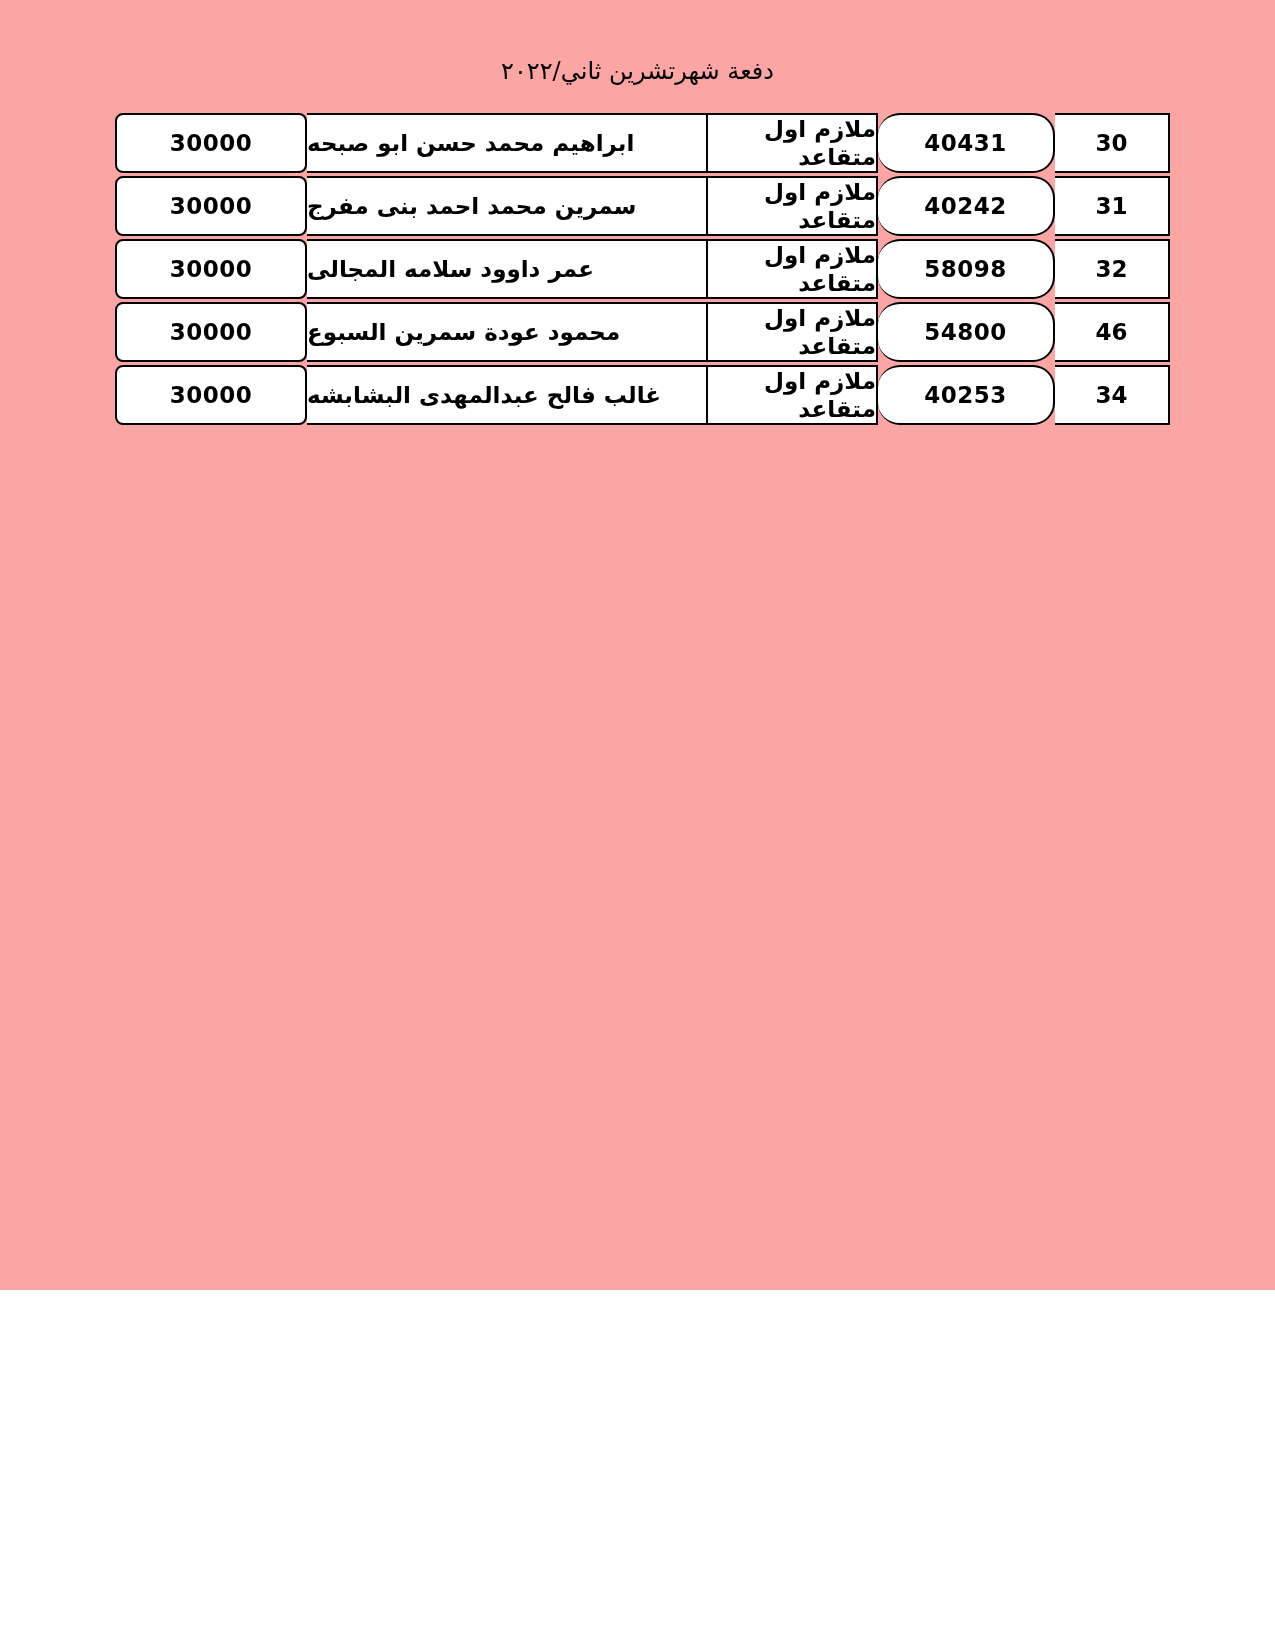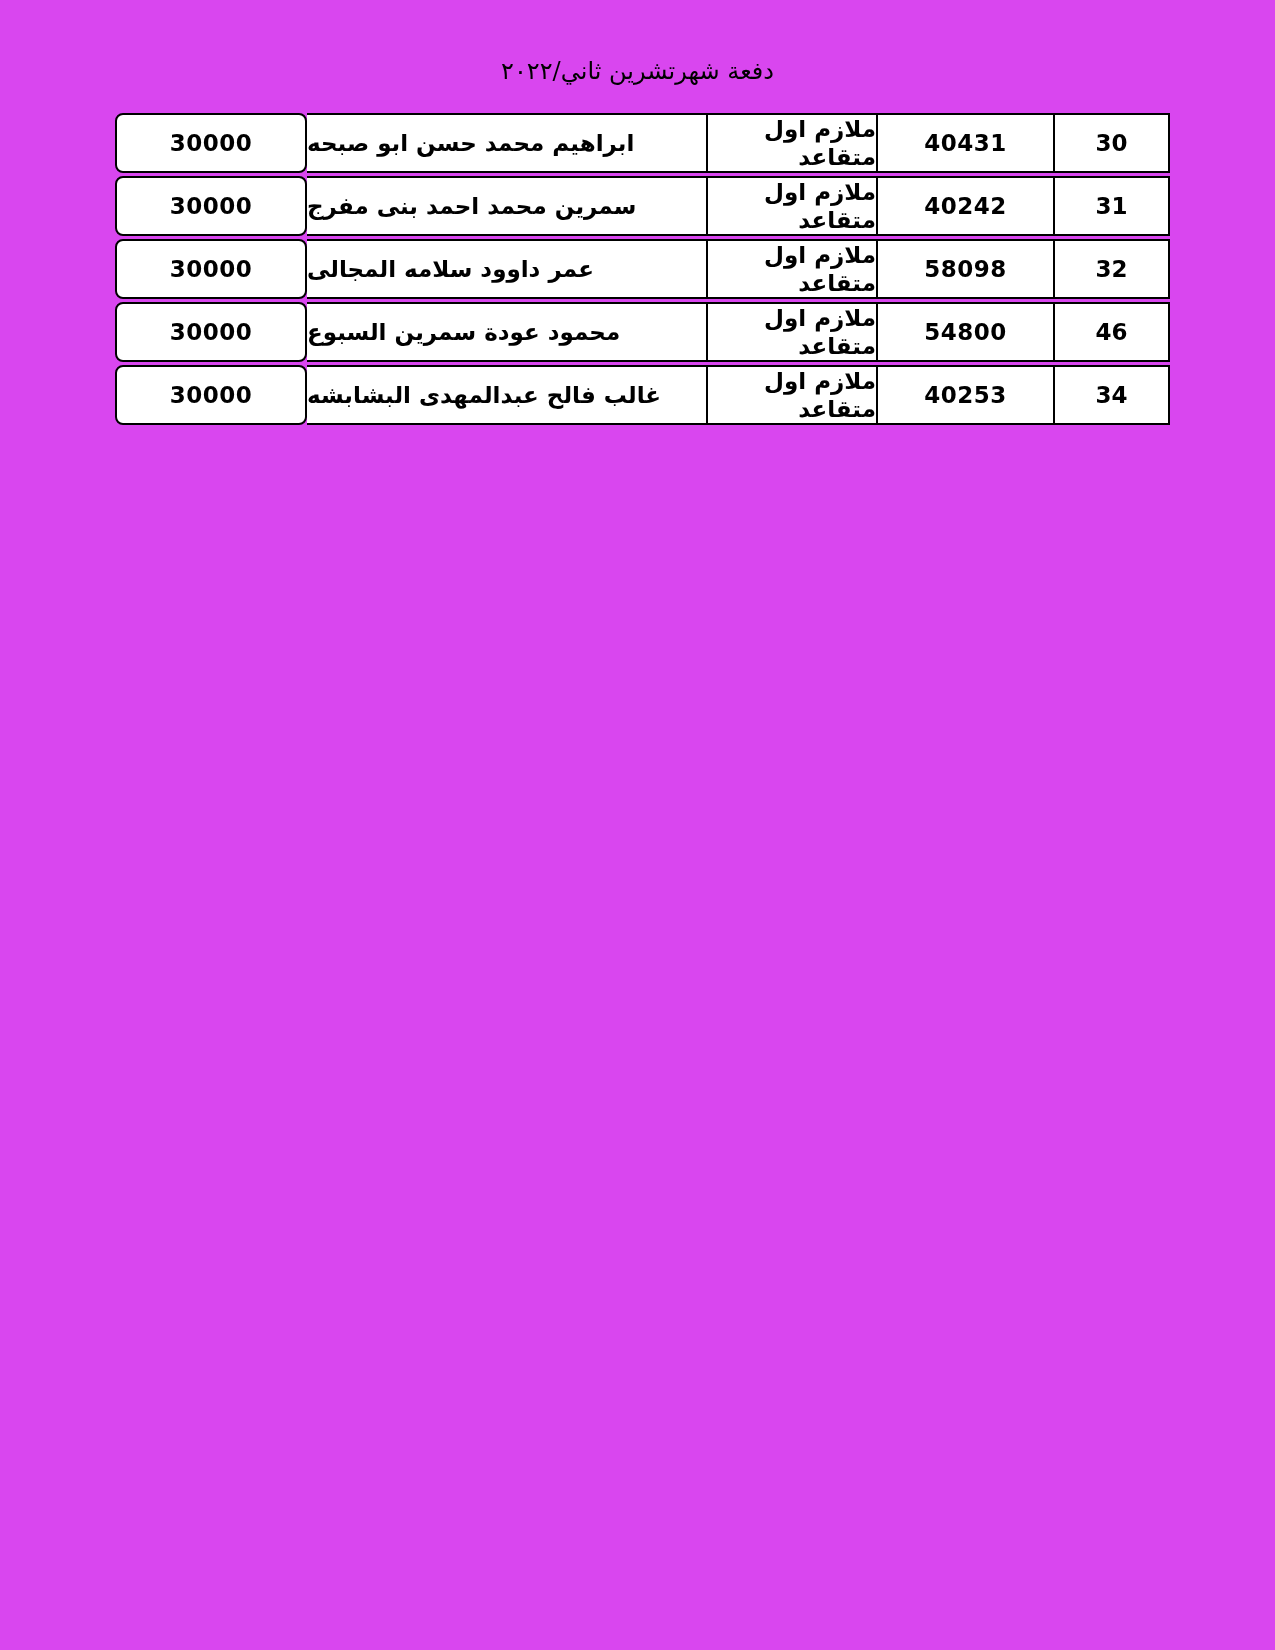--- a/index.html
+++ b/index.html
@@ -3,22 +3,22 @@
 <meta charset="utf-8">
 <style>
   * { margin: 0; padding: 0; box-sizing: border-box; }
   html, body {
     background: #ffffff;
     font-family: "DejaVu Sans", "Liberation Sans", sans-serif;
   }
   .page {
     position: relative;
     width: 1275px;
-    height: 1650px;
-    background: #d946ef;
+    height: 1290px;
+    background: #fca5a5;
     overflow: hidden;
     direction: rtl;
   }
   .page-title {
     position: absolute;
     top: 55px;
     left: 0;
     width: 100%;
     text-align: center;
     direction: rtl;
@@ -48,21 +48,21 @@
     border-top: 2.5px solid #000000;
     border-bottom: 2.5px solid #000000;
     border-inline-start: 2.5px solid #000000;
     overflow: hidden;
     background: #ffffff;
   }
   .doc-table td:last-child {
     border-inline-end: 2.5px solid #000000;
   }
   .c-num    { text-align: center; }
-  .c-id     { text-align: center; letter-spacing: 0.5px; }
+  .c-id     { text-align: center; letter-spacing: 0.5px; border-radius: 22px; }
   .c-rank   { text-align: right; padding-left: 2px; white-space: pre-wrap; font-size: 22px; }
   .c-name   { text-align: left; font-size: 22px; }
   .c-amount { text-align: center; letter-spacing: 0.5px; border-radius: 8px; }
 </style>
 </head>
 <body>
 
 <div class="page">
 
   <div class="page-title">دفعة شهرتشرين ثاني/٢٠٢٢</div>

